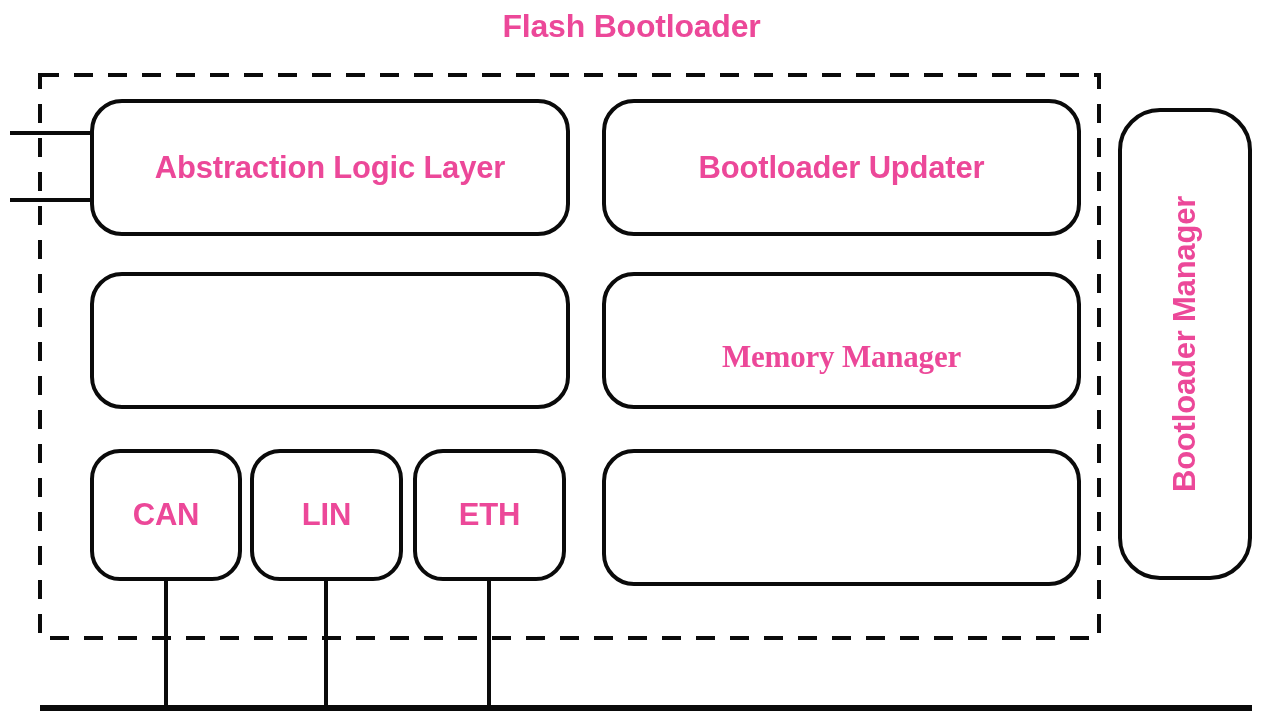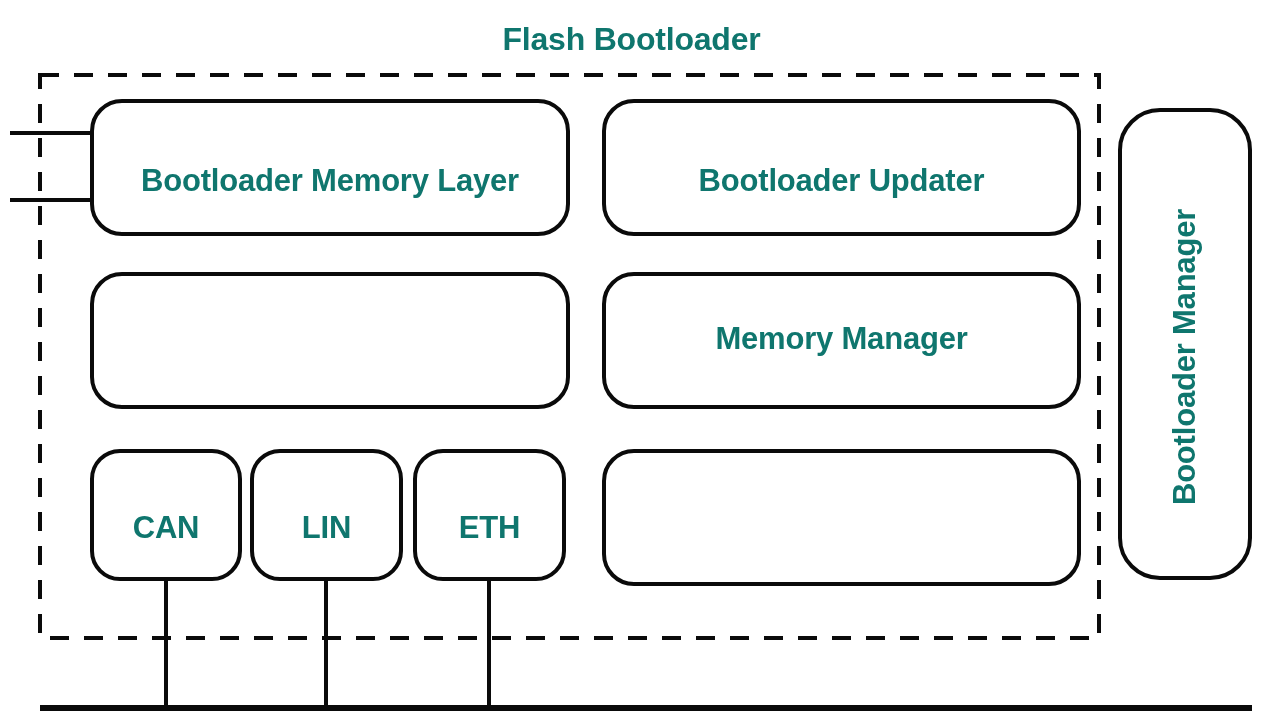--- a/index.html
+++ b/index.html
@@ -45,27 +45,26 @@
   .bus-line {
     stroke: #0a0a0a;
     stroke-width: 6;
     stroke-linecap: butt;
   }
   .lbl {
     position: absolute;
     display: flex;
     align-items: center;
     justify-content: center;
-    color: #0f766e;
+    color: #ec4899;
     font-family: "Liberation Sans", sans-serif;
     font-weight: 600;
     letter-spacing: -0.2px;
     white-space: nowrap;
     pointer-events: none;
-    margin-top: 13px;
   }
   #page-title {
     left: 0;
     top: 2px;
     width: 1263px;
     height: 48px;
     font-size: 32px;
     font-weight: 700;
   }
   .lbl-big { font-size: 31px; }
@@ -110,26 +109,26 @@
 
     <line class="conn-line" x1="166" y1="579" x2="166" y2="708"></line>
     <line class="conn-line" x1="326" y1="579" x2="326" y2="708"></line>
     <line class="conn-line" x1="489" y1="579" x2="489" y2="708"></line>
 
     <line class="bus-line" x1="40" y1="708" x2="1252" y2="708"></line>
   </svg>
 
   <div class="lbl" id="page-title">Flash Bootloader</div>
 
-  <div class="lbl lbl-big" style="left:92px; top:101px; width:476px; height:133px;">Bootloader Memory Layer</div>
+  <div class="lbl lbl-big" style="left:92px; top:101px; width:476px; height:133px;">Abstraction Logic Layer</div>
 
   <div class="lbl lbl-big" style="left:604px; top:101px; width:475px; height:133px;text-align:center;">Bootloader Updater</div>
 
 
-  <div class="lbl lbl-big" style="left:604px; top:259px; width:475px; height:133px;">Memory Manager</div>
+  <div class="lbl lbl-big" style="left:604px; top:290px; width:475px; height:133px;font-family:Liberation Serif, serif;">Memory Manager</div>
 
   <div class="lbl lbl-small" style="left:92px; top:451px; width:148px; height:128px;">CAN</div>
 
   <div class="lbl lbl-small" style="left:252px; top:451px; width:149px; height:128px;">LIN</div>
 
   <div class="lbl lbl-small" style="left:415px; top:451px; width:149px; height:128px;text-align:right;">ETH</div>
 
 
   <div class="lbl" id="label-bootloader-manager">
     <span class="rot">Bootloader Manager</span>

